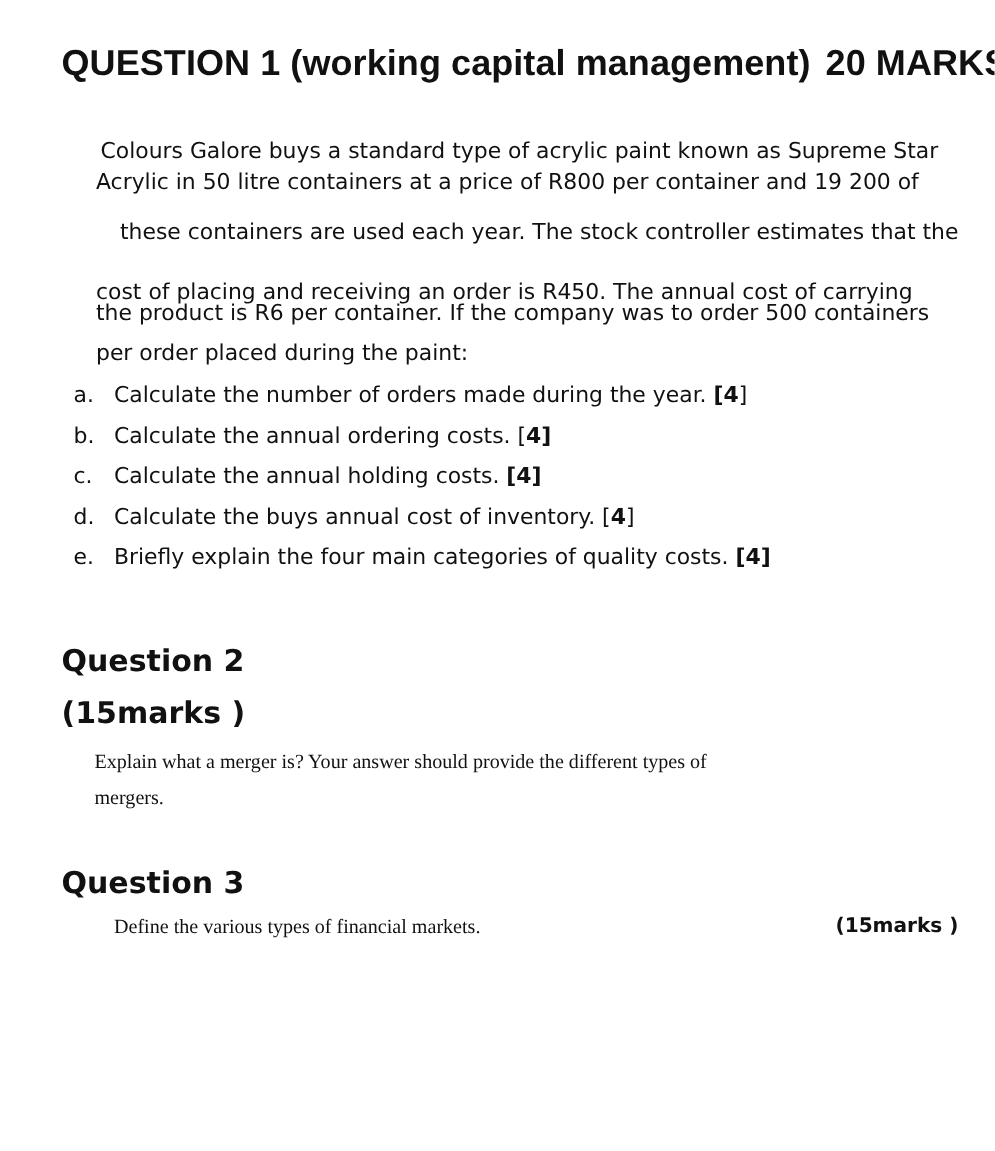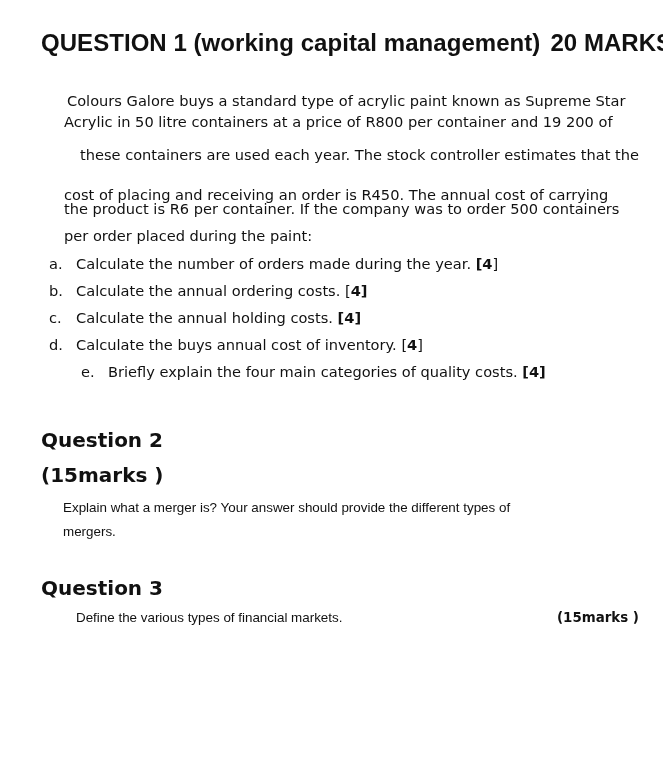--- a/index.html
+++ b/index.html
@@ -7,21 +7,21 @@
     .abs { position: absolute; white-space: nowrap; }
     .h1 { font-family: "Liberation Sans", sans-serif; font-weight: bold; font-size: 24px; left: 41px; top: 29px; letter-spacing: 0.05px; }
     .h1 .marks { margin-left: 10px; }
     .para { font-family: "DejaVu Sans", sans-serif; font-size: 14.6px; color: #111; }
     .para-line { position: absolute; white-space: nowrap; }
     .list { font-family: "DejaVu Sans", sans-serif; font-size: 14.6px; }
     .list-item { position: absolute; left: 49px; white-space: nowrap; }
     .list-item .letter { display: inline-block; width: 27px; }
     .b { font-weight: bold; }
     .qh { font-family: "DejaVu Sans", sans-serif; font-weight: bold; font-size: 20px; left: 41px; }
-    .small { font-family: Liberation Sans, sans-serif; font-size: 13.4px; }
+    .small { font-family: Liberation Serif, serif; font-size: 13.4px; }
     .q3marks { font-family: "DejaVu Sans", sans-serif; font-size: 13.4px; font-weight: bold; right: 24px; top: 610px; }
   </style>
 </head>
 <body>
 
 <div>
 
   <div class="abs h1">
     <span>QUESTION 1 (working capital management)</span><span class="marks">20 MARKS</span>
   </div>
@@ -41,21 +41,21 @@
     </div>
     <div class="list-item" style="top:282px;">
       <span class="letter">b.</span><span>Calculate the annual ordering costs. </span><span>[</span><span class="b">4]</span><span></span>
     </div>
     <div class="list-item" style="top:309px;">
       <span class="letter">c.</span><span>Calculate the annual holding costs. </span><span></span><span class="b">[4]</span><span></span>
     </div>
     <div class="list-item" style="top:336px;">
       <span class="letter">d.</span><span>Calculate the buys annual cost of inventory. </span><span>[</span><span class="b">4</span><span>]</span>
     </div>
-    <div class="list-item" style="top:363px;margin-left:32px;">
+    <div class="list-item" style="top:363px;">
       <span class="letter">e.</span><span>Briefly explain the four main categories of quality costs. </span><span></span><span class="b">[4]</span><span></span>
     </div>
   </div>
 
   <div class="abs qh" style="top:428px;">Question 2</div>
   <div class="abs qh" style="top:463px;">(15marks )</div>
   <div class="abs small" style="left:63px; top:500px;">Explain what a merger is? Your answer should provide the different types of</div>
   <div class="abs small" style="left:63px; top:524px;">mergers.</div>
 
   <div class="abs qh" style="top:576px;">Question 3</div>

